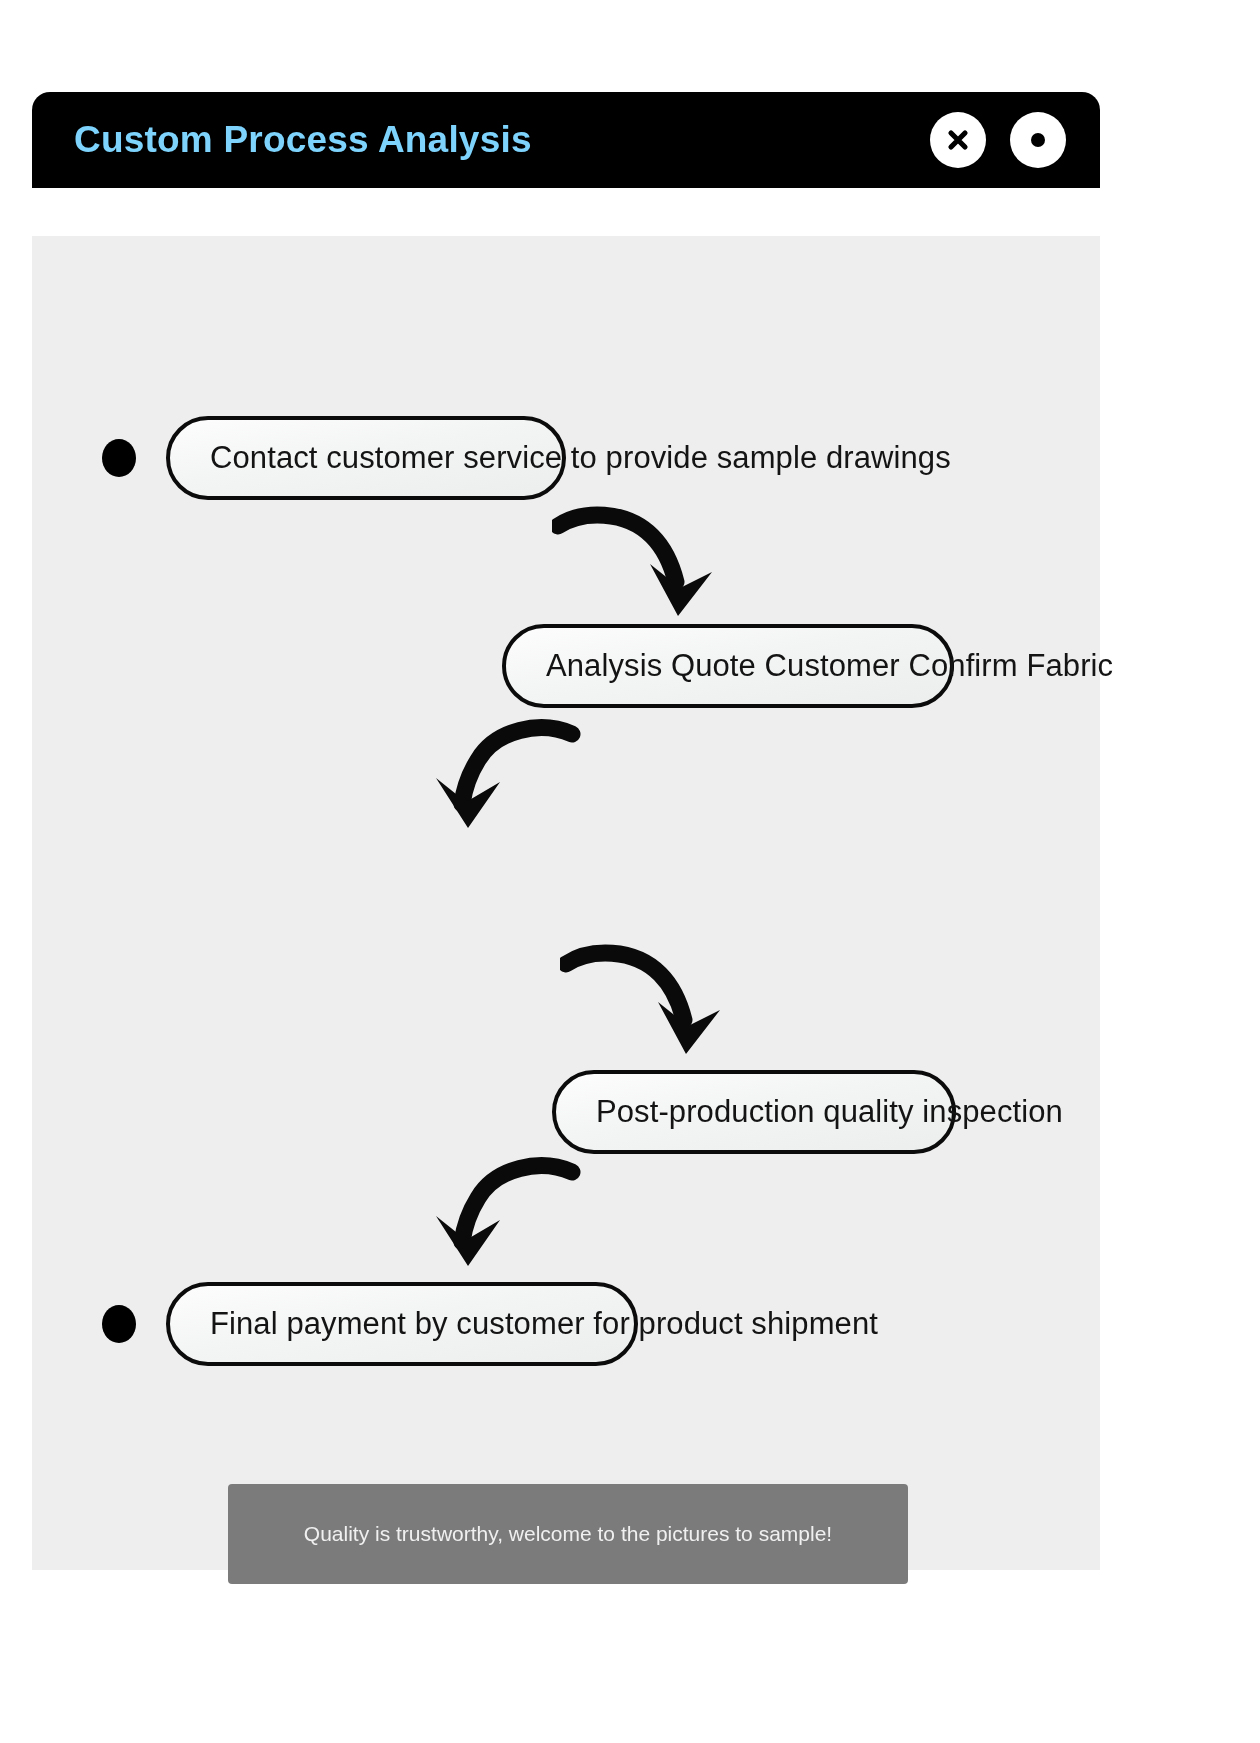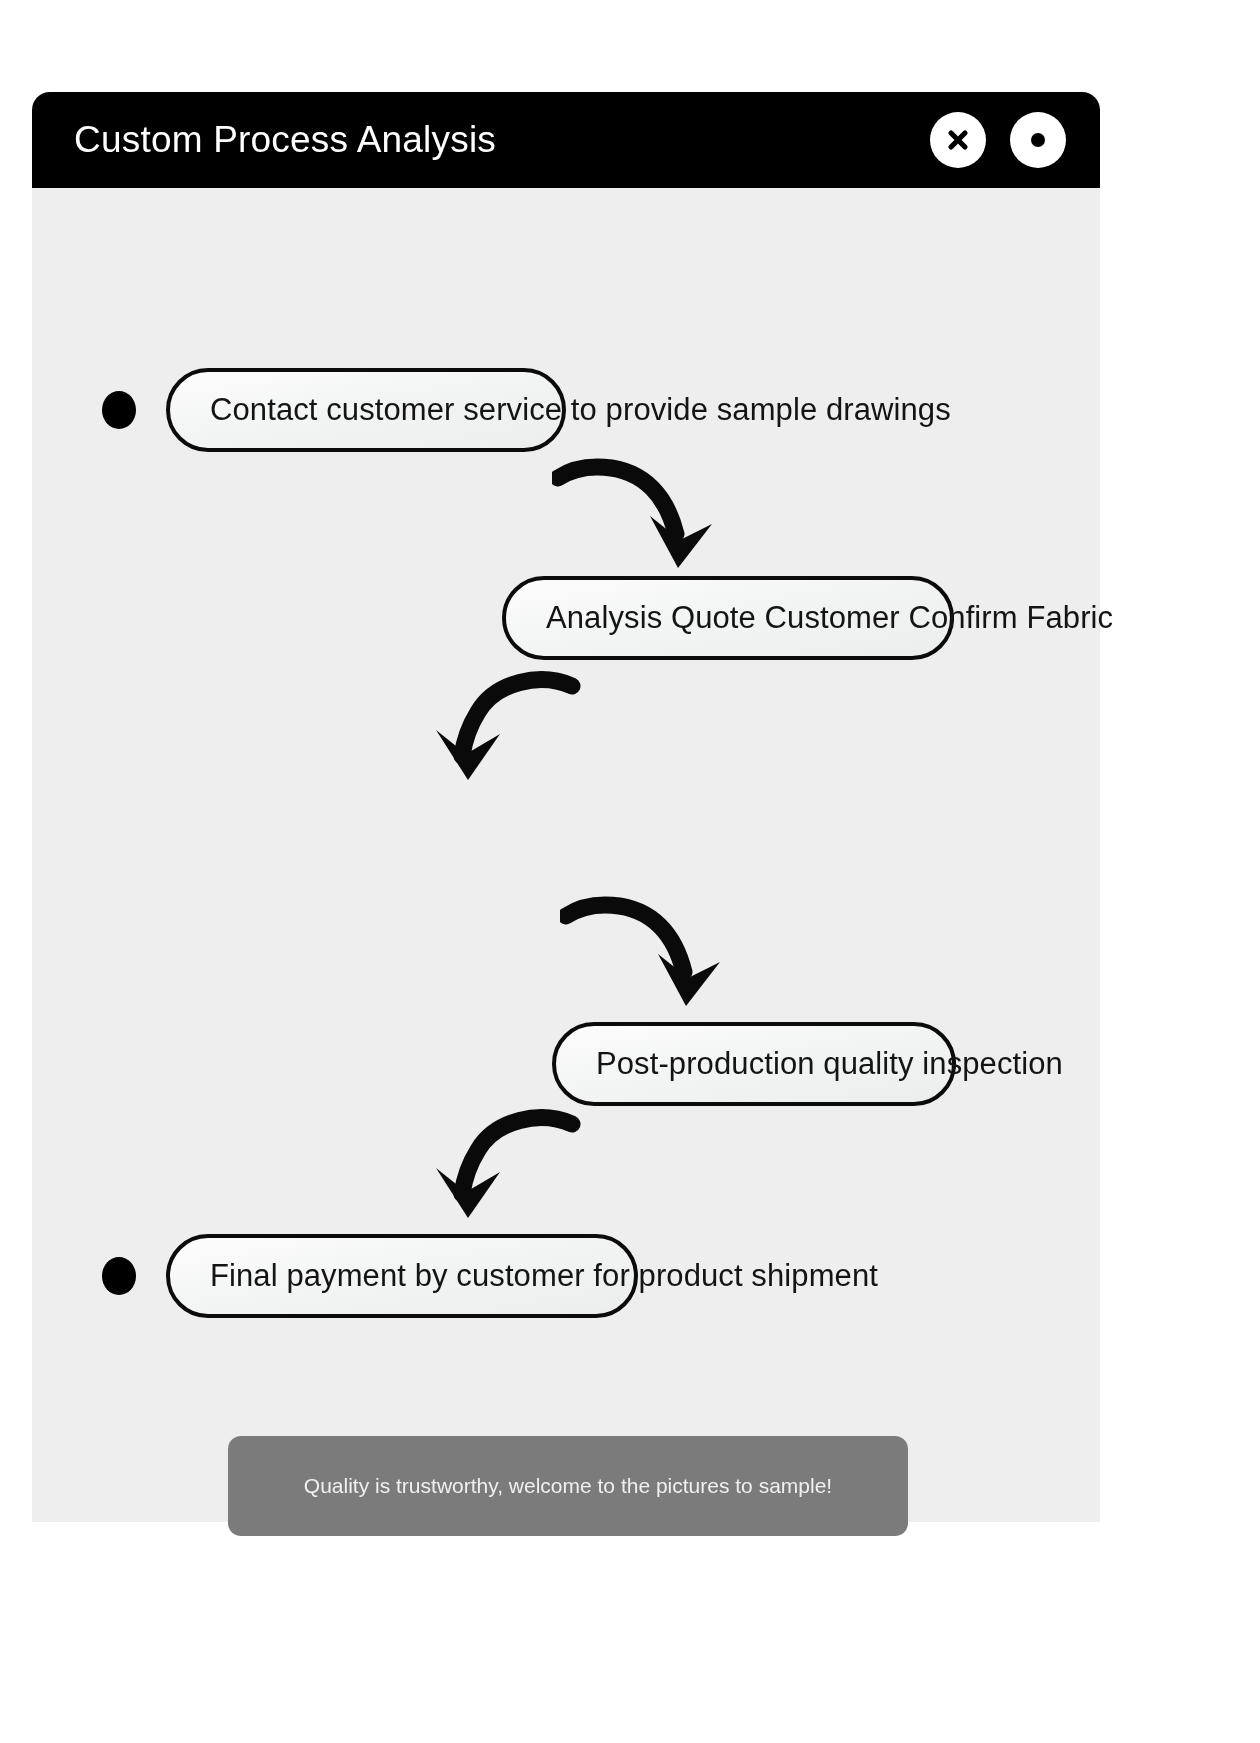--- a/index.html
+++ b/index.html
@@ -28,23 +28,23 @@
   .titlebar {
     position: relative;
     height: 96px;
     background: #000000;
     border-radius: 18px 18px 0 0;
     display: flex;
     align-items: center;
     padding: 0 34px 0 42px;
   }
   .titlebar-title {
-    color: #ffffff;
+    color: #7dd3fc;
     font-size: 37px;
-    font-weight: 400;
+    font-weight: 700;
     letter-spacing: 0.2px;
     white-space: nowrap;
   }
   .titlebar-spacer { flex: 1 1 auto; }
 
   .win-btns {
     display: flex;
     align-items: center;
     gap: 24px;
   }
@@ -58,20 +58,21 @@
     justify-content: center;
     flex: 0 0 auto;
   }
   .win-btn svg { display: block; }
 
   
   .content {
     position: relative;
     height: 1334px;
     background: #eeeeee;
+    margin-top: 48px;
   }
 
   
   .flow-row {
     position: absolute;
     display: flex;
     align-items: center;
     height: 92px;
   }
   .row-1 { left: 70px;  top: 176px; }
@@ -131,21 +132,21 @@
   .arrow-4 { left: 390px; top: 918px; }
 
   
   .footer-banner {
     position: absolute;
     left: 196px;
     top: 1248px;
     width: 680px;
     height: 100px;
     background: #7b7b7b;
-    border-radius: 13px;
+    border-radius: 4px;
     display: flex;
     align-items: center;
     justify-content: center;
   }
   .footer-banner-text {
     color: #f0f0f0;
     font-size: 21px;
     font-weight: 400;
     white-space: nowrap;
   }

